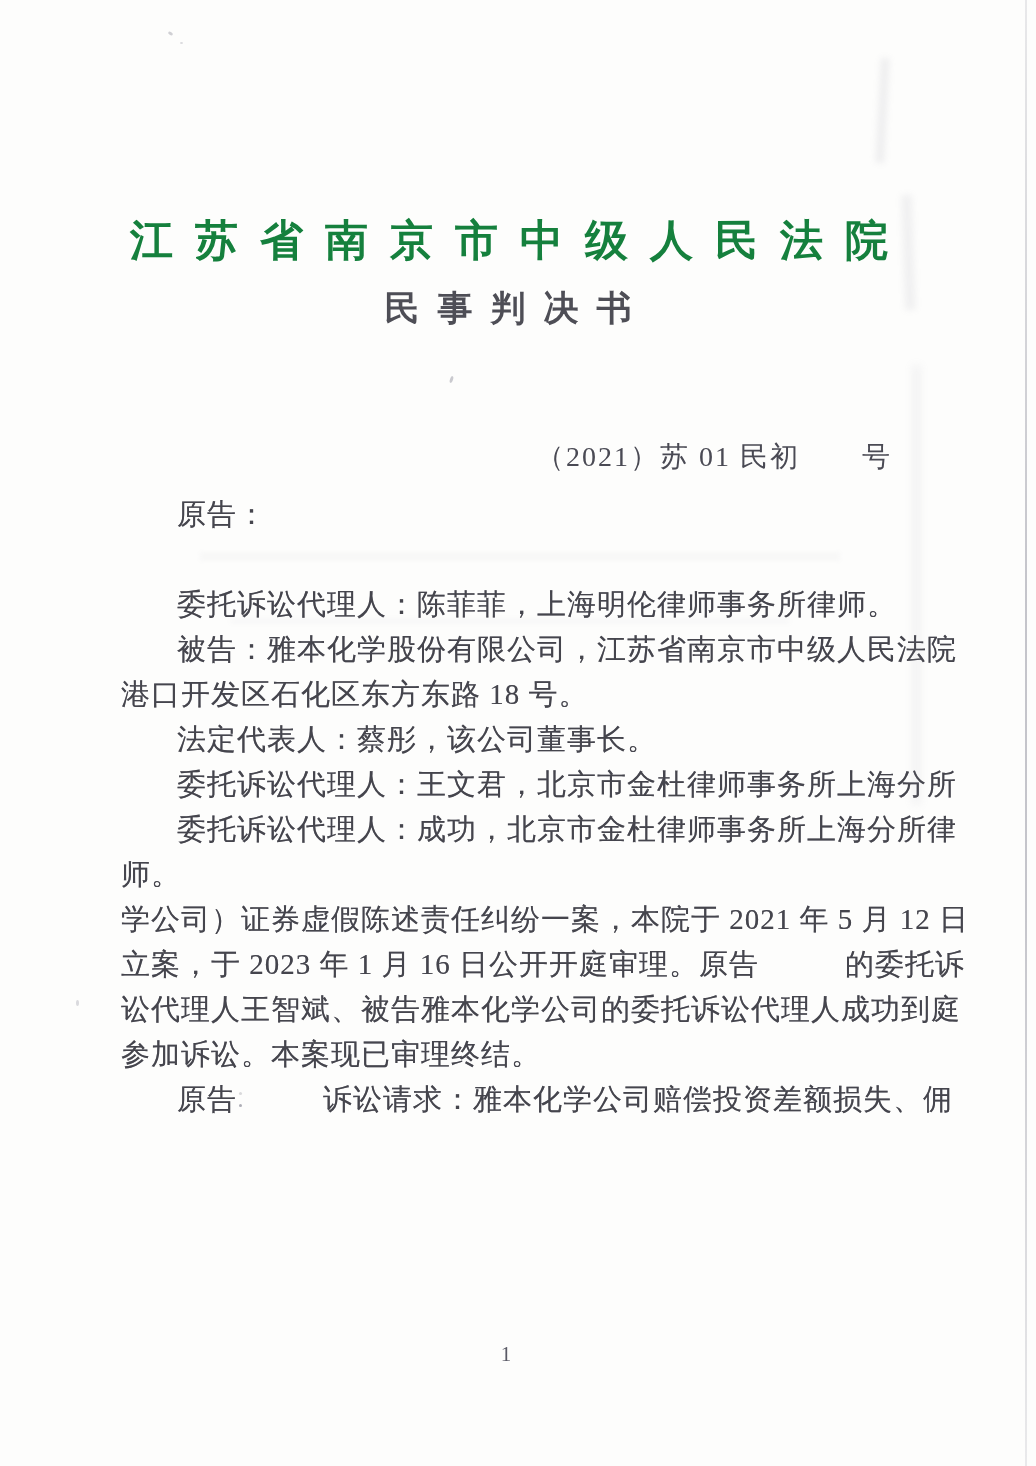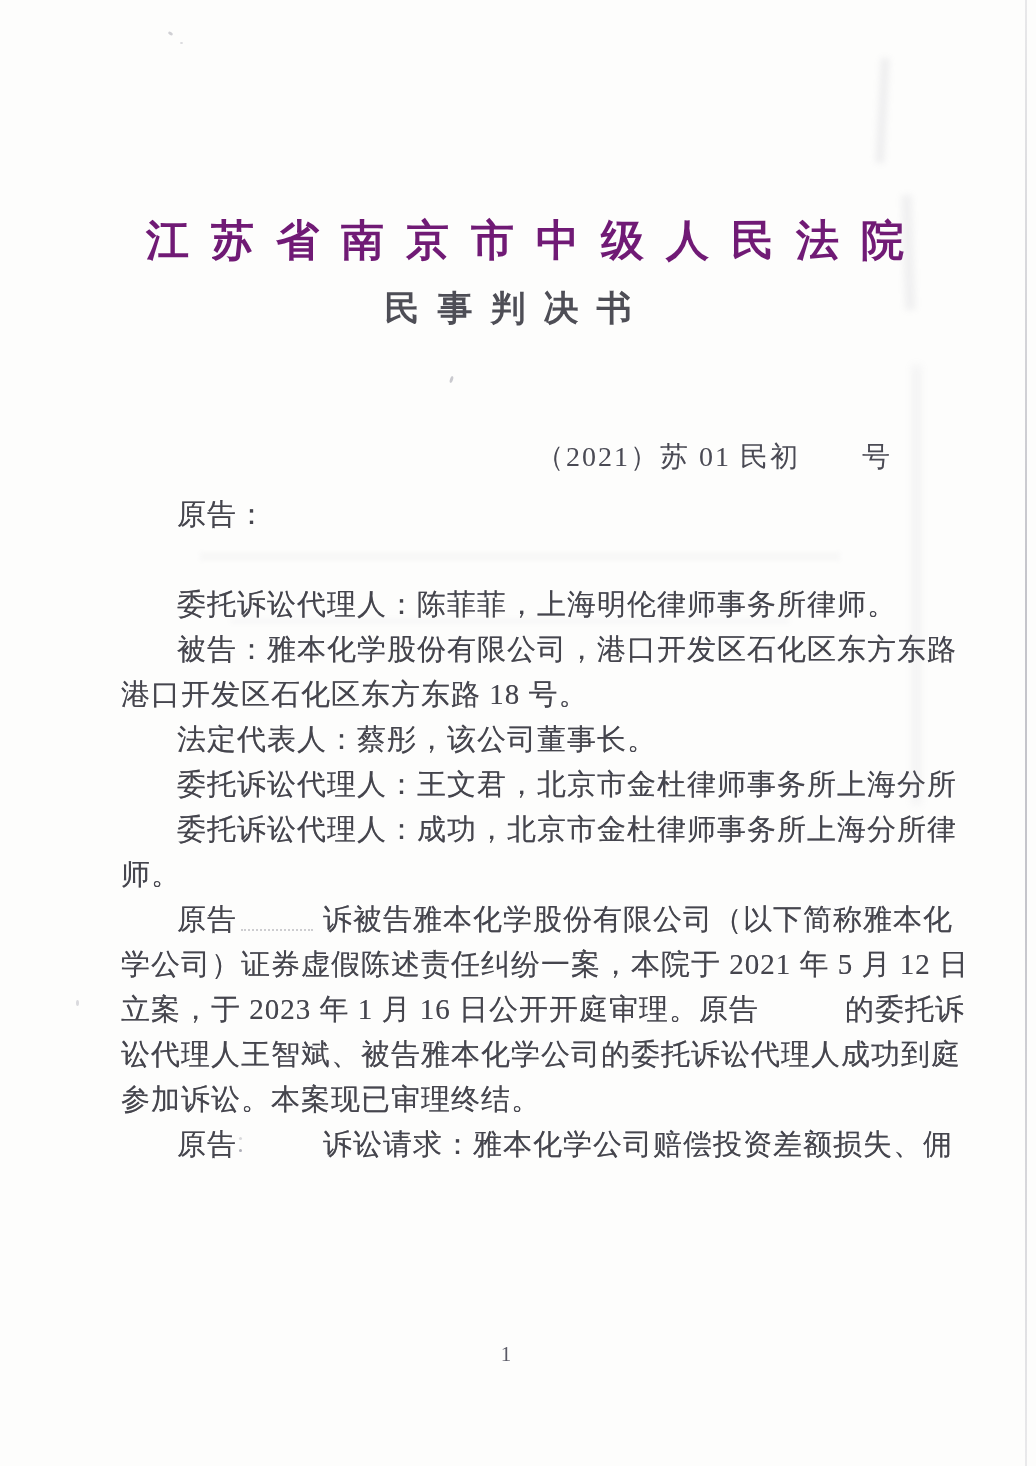--- a/index.html
+++ b/index.html
@@ -7,28 +7,28 @@
     position:relative;
     width:1036px;height:1466px;
     margin:0 auto;
     background:#fdfdfc;
     overflow:hidden;
     font-family:"Liberation Serif","DejaVu Serif",serif;
     color:#43434b;
   }
   
   .court-title{
-    position:absolute;top:212px;left:124px;width:800px;
+    position:absolute;top:212px;left:108px;width:800px;
     text-align:center;
     font-family:"Liberation Sans","DejaVu Sans",sans-serif;
     font-weight:bold;
     font-size:43px;
     letter-spacing:22px;
     text-indent:22px;
-    color:#701a75;
+    color:#15803d;
     white-space:nowrap;
   }
   .doc-title{
     position:absolute;top:285px;left:108px;width:800px;
     text-align:center;
     font-family:"Liberation Sans","DejaVu Sans",sans-serif;
     font-weight:bold;
     font-size:35px;
     letter-spacing:18px;
     text-indent:18px;
@@ -106,30 +106,27 @@
 
   <div class="doc-title">民事判决书</div>
 
   <div class="case-line">
     <span>（2021）苏 01 民初</span><span class="case-gap"></span><span>号</span>
   </div>
 
   <div class="body-text">
     <div class="line indent gap-after">原告：</div>
     <div class="line indent">委托诉讼代理人：陈菲菲，上海明伦律师事务所律师。</div>
-    <div class="line indent">被告：雅本化学股份有限公司，港口开发区石化区东方东路</div>
+    <div class="line indent">被告：雅本化学股份有限公司，江苏省南京市中级人民法院</div>
     <div class="line">港口开发区石化区东方东路 18 号。</div>
     <div class="line indent">法定代表人：蔡彤，该公司董事长。</div>
     <div class="line indent">委托诉讼代理人：王文君，北京市金杜律师事务所上海分所</div>
     <div class="line indent">委托诉讼代理人：成功，北京市金杜律师事务所上海分所律</div>
     <div class="line">师。</div>
 
-    <div class="line indent">
-      <span>原告</span><span class="redact-gap dots"></span><span>诉被告雅本化学股份有限公司（以下简称雅本化</span>
-    </div>
     <div class="line">学公司）证券虚假陈述责任纠纷一案，本院于 2021 年 5 月 12 日</div>
     <div class="line">
       <span>立案，于 2023 年 1 月 16 日公开开庭审理。原告</span><span class="redact-gap"></span><span>的委托诉</span>
     </div>
     <div class="line">讼代理人王智斌、被告雅本化学公司的委托诉讼代理人成功到庭</div>
     <div class="line">参加诉讼。本案现已审理终结。</div>
 
     <div class="line indent">
       <span>原告</span><span class="redact-gap colon"></span><span>诉讼请求：雅本化学公司赔偿投资差额损失、佣</span>
     </div>

